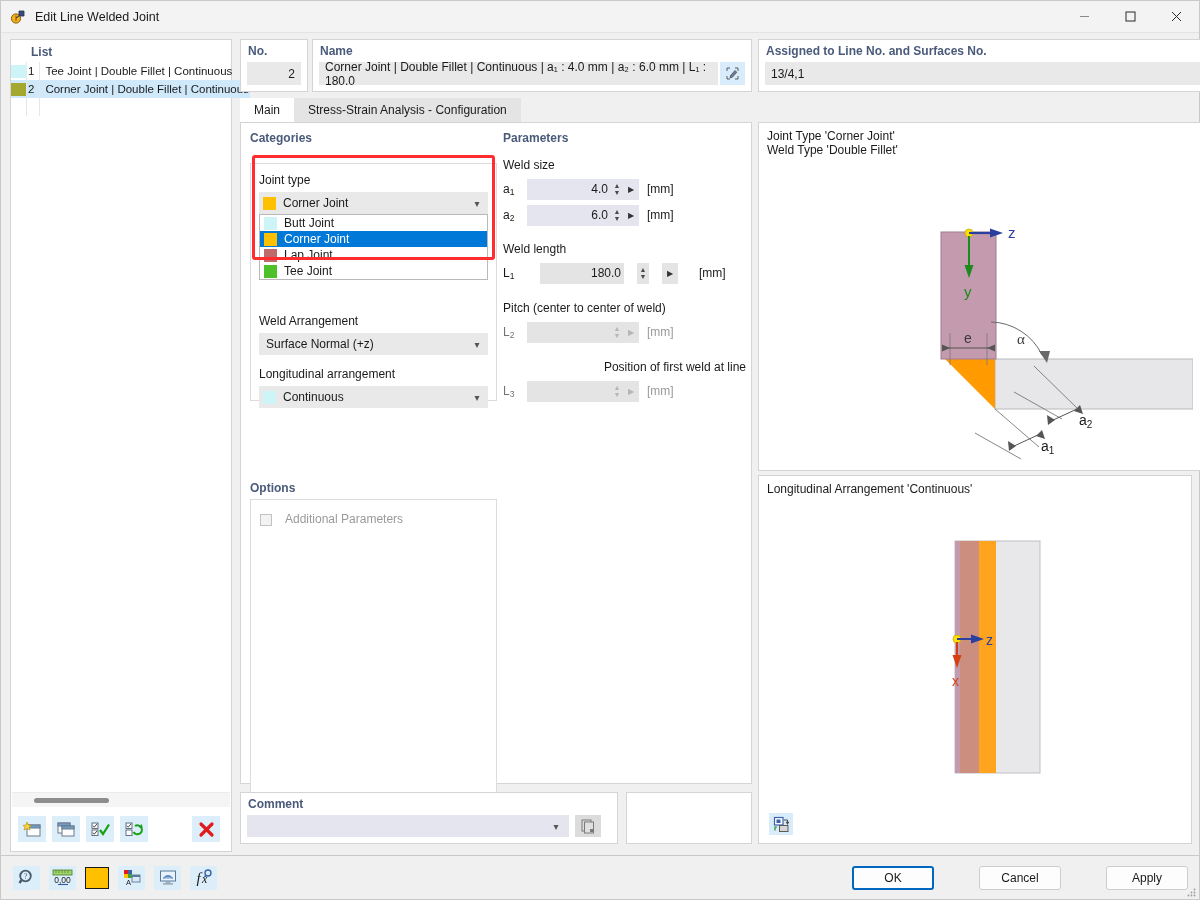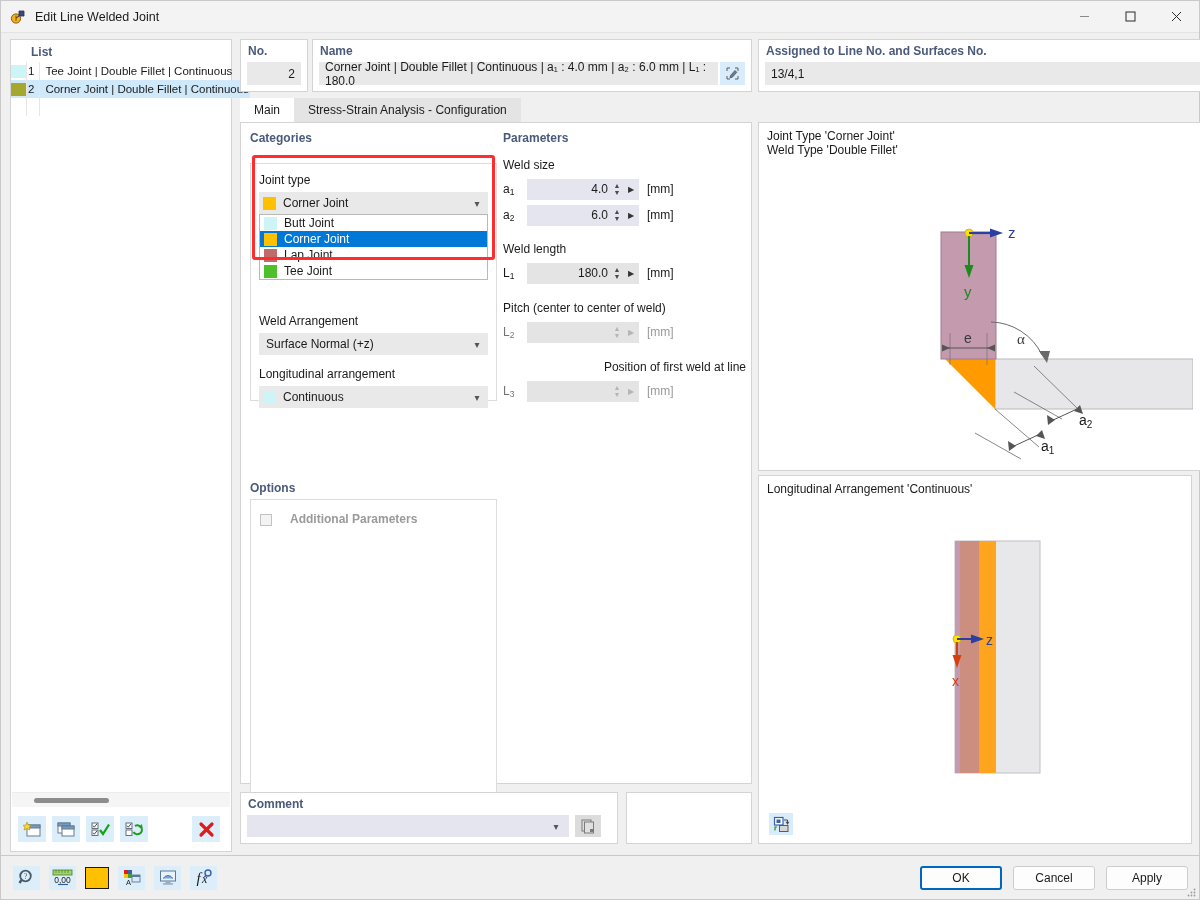--- a/index.html
+++ b/index.html
@@ -172,21 +172,21 @@
     justify-content: center; height: 21px; background: #e5e5ef; }
   .spin-ctl.grey { background: #e4e4e4; }
   .arrow-up, .arrow-dn { font-size: 7px; line-height: 7px; color: #4a4a4a; }
   .arrow-up.dim, .arrow-dn.dim { color: #b5b5b5; }
   .spin-more { width: 16px; height: 21px; background: #e5e5ef; display: flex;
     align-items: center; justify-content: center; font-size: 8px; color: #333; }
   .spin-more.grey { background: #e4e4e4; color: #b5b5b5; }
   .unit { margin-left: 8px; font-size: 12px; }
   .unit.dim { color: #9a9a9a; }
 
-  .chk-row { display: flex; align-items: flex-end; gap: 18px; font-weight: bold; }
+  .chk-row { display: flex; align-items: flex-end; gap: 13px; }
   .chkbox { width: 12px; height: 12px; border: 1px solid #c2c2c2; background: #f3f3f3; }
 
   
   #comment-panel { left: 239px; top: 791px; width: 378px; height: 52px; }
   #comment-extra { left: 625px; top: 791px; width: 126px; height: 52px; }
   .comment-field {
     position: absolute; left: 6px; top: 22px; width: 322px; height: 22px;
     background: #e5e5ef; display: flex; align-items: center; padding: 0 6px;
   }
   .comment-copy {
@@ -213,21 +213,21 @@
   .sbtn {
     width: 27px; height: 24px; background: #ddeefb;
     display: flex; align-items: center; justify-content: center; position: relative;
   }
   .dlg-buttons {
     margin-left: auto; display: flex; gap: 11px; padding-right: 11px;
   }
   .dlg-btn {
     width: 82px; height: 24px; background: #fdfdfd; border: 1px solid #cdcdcd;
     border-radius: 3px; font-size: 12px; display: flex; align-items: center;
-    justify-content: center; color: #1a1a1a;
+    justify-content: center; color: #1a1a1a; margin-left: 34px;
   }
   .dlg-btn.default { border: 2px solid #0067c0; }
   .resize-grip {
     position: absolute; right: 3px; bottom: 3px; width: 10px; height: 10px;
   }
   .sub { font-size: 8.5px; vertical-align: -2px; }
 </style>
 </head>
 <body>
 
@@ -456,21 +456,21 @@
         <span class="spin">6.0</span>
         <span class="spin-ctl">
           <span class="arrow-up">▲</span>
           <span class="arrow-dn">▼</span>
         </span>
         <span class="spin-more">▶</span>
         <span class="unit">[mm]</span>
       </div>
 
       <div style="margin-top:16px;" class="lbl">Weld length</div>
-      <div class="pr-row" style="margin-top:6px;">
+      <div class="pr-row" style="margin-top:6px;gap:13px;">
         <span class="pr-sym">L<span class="sub">1</span></span>
         <span class="spin grey">180.0</span>
         <span class="spin-ctl grey">
           <span class="arrow-up">▲</span>
           <span class="arrow-dn">▼</span>
         </span>
         <span class="spin-more grey" style="color:#333">▶</span>
         <span class="unit">[mm]</span>
       </div>
 

